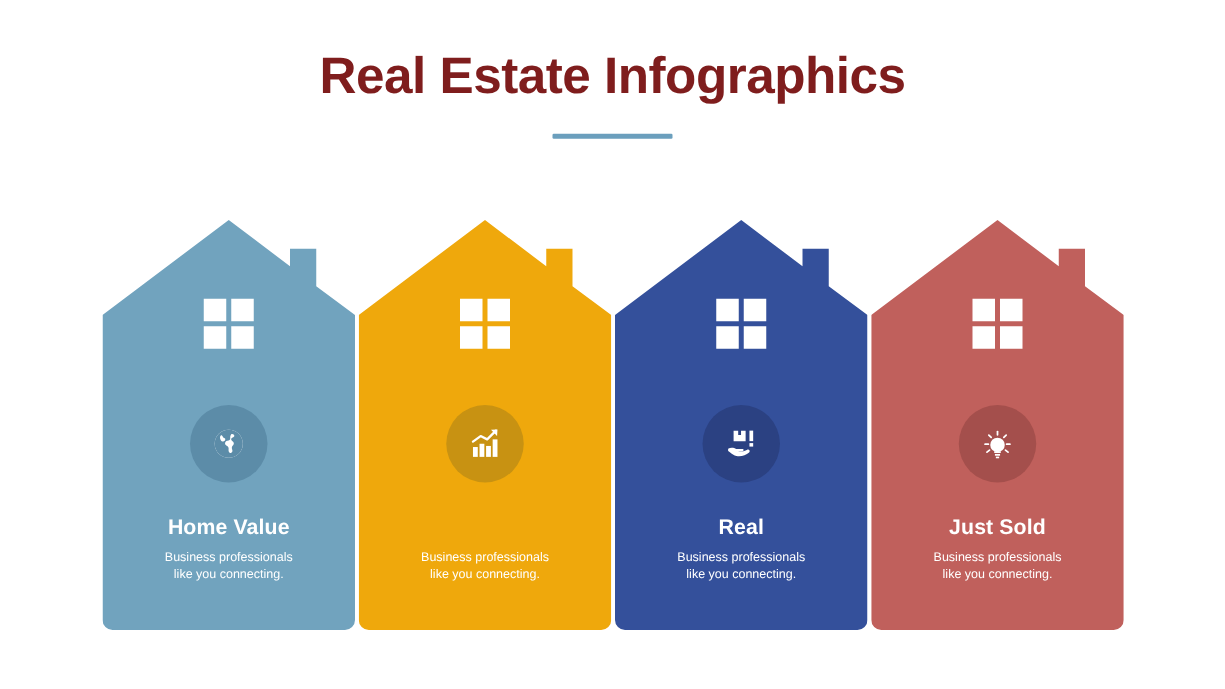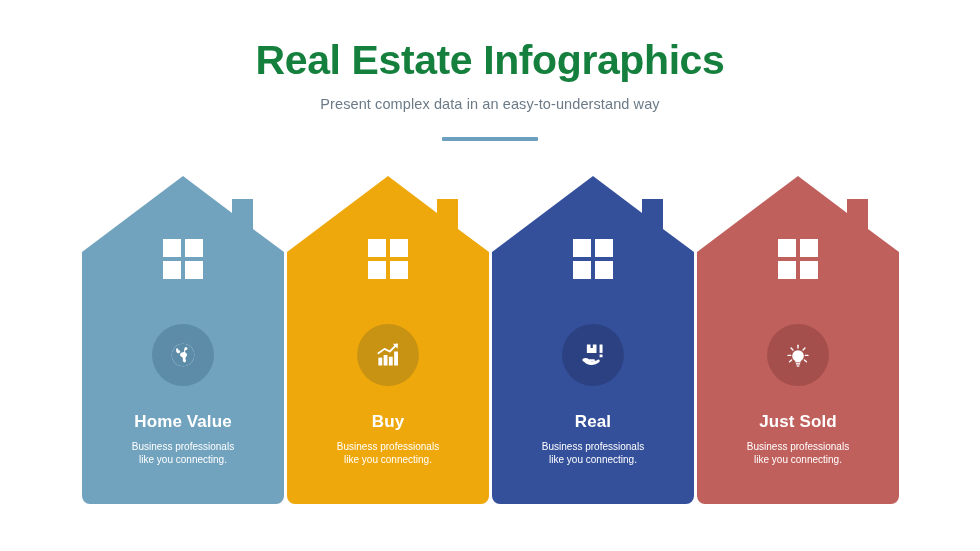--- a/index.html
+++ b/index.html
@@ -152,22 +152,21 @@
     line-height: 1.32;
     white-space: pre-line;
   }
 </style>
 </head>
 <body>
 
 <div class="slide">
 
   <div class="header">
-    <h1 class="title" style="color: #15803d;">Real Estate Infographics</h1>
-    <p class="subtitle" style="color: rgb(107, 122, 134);">Present complex data in an easy-to-understand way</p>
+    <h1 class="title" style="color: #7f1d1d;">Real Estate Infographics</h1>
     <div class="divider-wrap">
       <span class="divider" style="background: rgb(107, 159, 189);"></span>
     </div>
   </div>
 
   <div class="houses">
 
     <div class="house house-0">
       <div class="house-shape">
         <svg width="202" height="328" viewBox="0 0 202 328">
@@ -215,21 +214,20 @@
         <div class="icon-circle" style="background:#c89212">
           <svg width="28" height="28" viewBox="0 0 32 32">
             <rect x="5" y="19" width="4.4" height="9" fill="#ffffff"></rect>
             <rect x="11" y="16" width="4.4" height="12" fill="#ffffff"></rect>
             <rect x="17" y="18" width="4.4" height="10" fill="#ffffff"></rect>
             <rect x="23" y="12" width="4.4" height="16" fill="#ffffff"></rect>
             <path d="M5 14 L12 9 L18 12 L26 4" stroke="#ffffff" stroke-width="2.1" fill="none" stroke-linecap="round" stroke-linejoin="round"></path>
             <path d="M21.5 3.2 L27.4 3 L27 8.8 Z" fill="#ffffff"></path>
           </svg>
         </div>
-        <div class="card-title">Buy</div>
         <div class="card-desc">Business professionals
 like you connecting.</div>
       </div>
     </div>
 
     <div class="house house-2">
       <div class="house-shape">
         <svg width="202" height="328" viewBox="0 0 202 328">
           <path d="M101 0 L150 37 L150 23 L171 23 L171 53 L202 76 L202 320 A8 8 0 0 1 194 328 L8 328 A8 8 0 0 1 0 320 L0 76 Z" fill="#34509b"></path>
         </svg>

